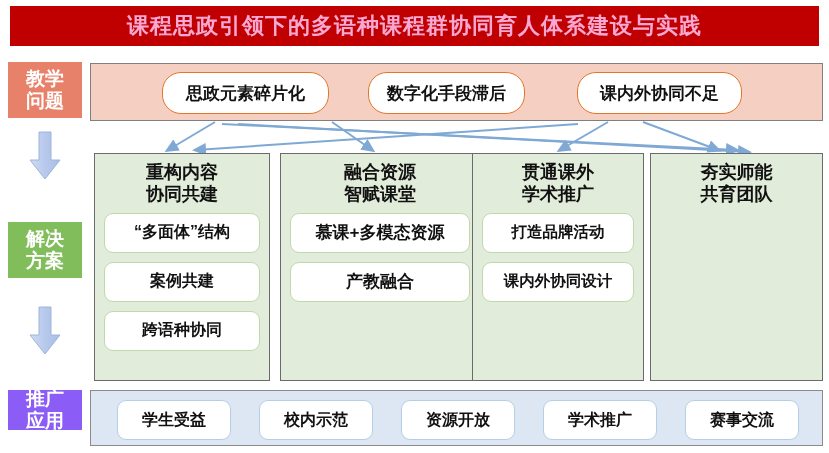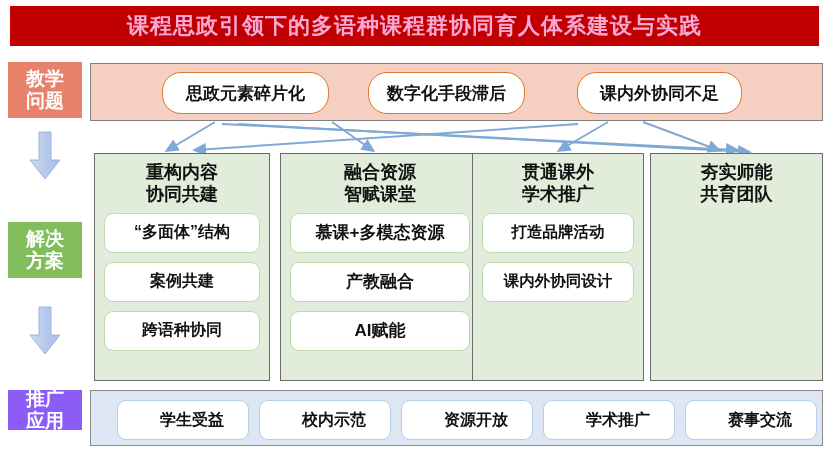--- a/index.html
+++ b/index.html
@@ -88,21 +88,21 @@
   
   .promote-strip{
     position:absolute;left:90px;top:390px;width:733px;height:56px;
     background:#dce7f3;border:1.5px solid #8a8a8a;
     box-sizing:border-box;
   }
   .promote-box{
     position:absolute;top:400px;height:38px;width:112px;
     background:#ffffff;border:1.5px solid #b6cee6;border-radius:9px;
     display:flex;align-items:center;justify-content:center;
-    font-size:16px;font-weight:bold;color:#111111;white-space:nowrap;padding-left:18px;
+    font-size:16px;font-weight:bold;color:#111111;white-space:nowrap;
   }
   .gb0{left:117px;}
   .gb1{left:259px;}
   .gb2{left:401px;}
   .gb3{left:543px;}
   .gb4{left:685px;}
 </style>
 </head>
 <body>
 
@@ -200,21 +200,20 @@
   </div>
 
   <div class="col c1">
     <div class="col-head">
       <span>融合资源</span>
       <span>智赋课堂</span>
     </div>
     <div class="col-items">
       <div class="col-item">慕课+多模态资源</div>
       <div class="col-item">产教融合</div>
-      <div class="col-item">AI赋能</div>
     </div>
   </div>
 
   <div class="col c2">
     <div class="col-head">
       <span>贯通课外</span>
       <span>学术推广</span>
     </div>
     <div class="col-items">
       <div class="col-item">打造品牌活动</div>

